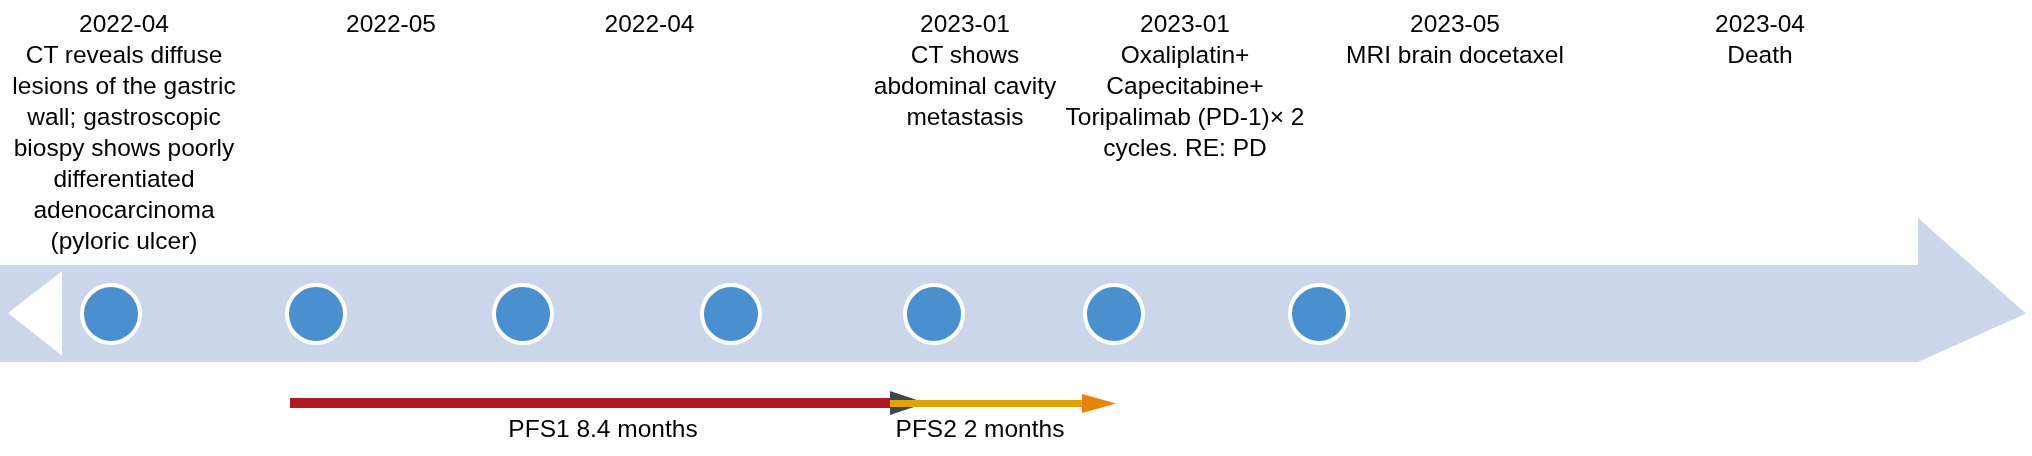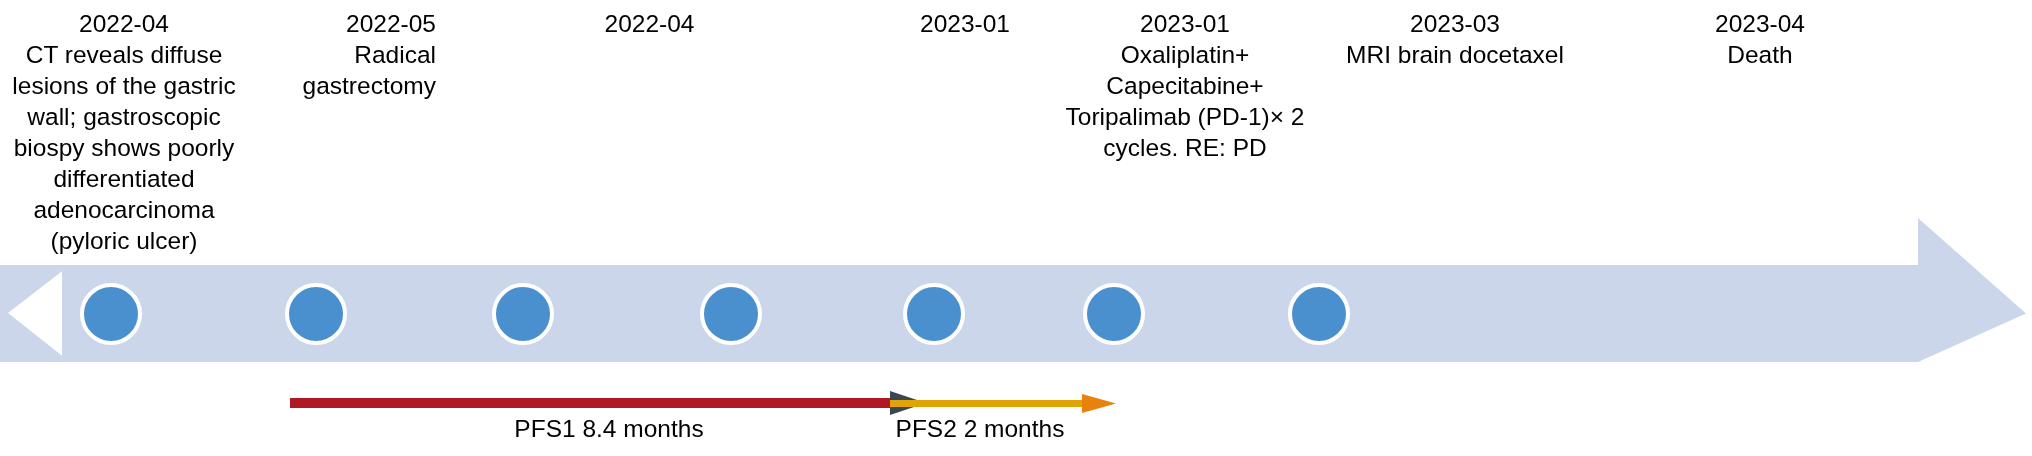--- a/index.html
+++ b/index.html
@@ -91,38 +91,38 @@
 
   <div class="events-layer">
 
     <div class="event-col" style="left:4px; width:240px;">
       <span class="event-date">2022-04</span>
       <span class="event-desc">CT reveals diffuse lesions of the gastric wall; gastroscopic biospy shows poorly differentiated adenocarcinoma (pyloric ulcer)</span>
     </div>
 
     <div class="event-col" style="left:256px; width:180px;text-align:right;">
       <span class="event-date">2022-05</span>
-      <span class="event-desc">Radical gastrectomy</span>
     </div>
 
     <div class="event-col" style="left:502px; width:295px;">
       <span class="event-date">2022-04</span>
     </div>
 
     <div class="event-col" style="left:855px; width:220px;">
       <span class="event-date">2023-01</span>
+      <span class="event-desc">CT shows abdominal cavity metastasis</span>
     </div>
 
     <div class="event-col" style="left:1060px; width:250px;">
       <span class="event-date">2023-01</span>
       <span class="event-desc">Oxaliplatin+ Capecitabine+ Toripalimab (PD-1)× 2 cycles. RE: PD</span>
     </div>
 
     <div class="event-col" style="left:1290px; width:330px;">
-      <span class="event-date">2023-03</span>
+      <span class="event-date">2023-05</span>
       <span class="event-desc">MRI brain docetaxel</span>
     </div>
 
     <div class="event-col" style="left:1620px; width:280px;">
       <span class="event-date">2023-04</span>
       <span class="event-desc">Death</span>
     </div>
   </div>
 
   <div class="timeline-band">
@@ -153,21 +153,21 @@
   <div class="milestone" style="left:903px;"></div>
   <div class="milestone" style="left:1083px;"></div>
   <div class="milestone" style="left:1288px;"></div>
 
   <div class="pfs-layer">
 
     <svg class="pfs-arrow-svg" style="left:290px;" width="640" height="34" viewBox="0 0 640 34">
       <rect x="0" y="12" width="608" height="10" fill="#b01924"></rect>
       <path d="M 600,5 L 636,17 L 600,29 Z" fill="#3d4654"></path>
     </svg>
-    <div class="pfs-label" style="left:299px; width:620px;">PFS1  8.4 months</div>
+    <div class="pfs-label" style="left:293px; width:620px;">PFS1  8.4 months</div>
 
     <svg class="pfs-arrow-svg" style="left:890px;" width="230" height="34" viewBox="0 0 230 34">
       <rect x="0" y="14" width="198" height="7" fill="#e0a409"></rect>
       <path d="M 192,8 L 226,17.5 L 192,27 Z" fill="#e8820c"></path>
     </svg>
     <div class="pfs-label" style="left:835px; width:290px;">PFS2 2 months</div>
   </div>
 
 </div>
 

